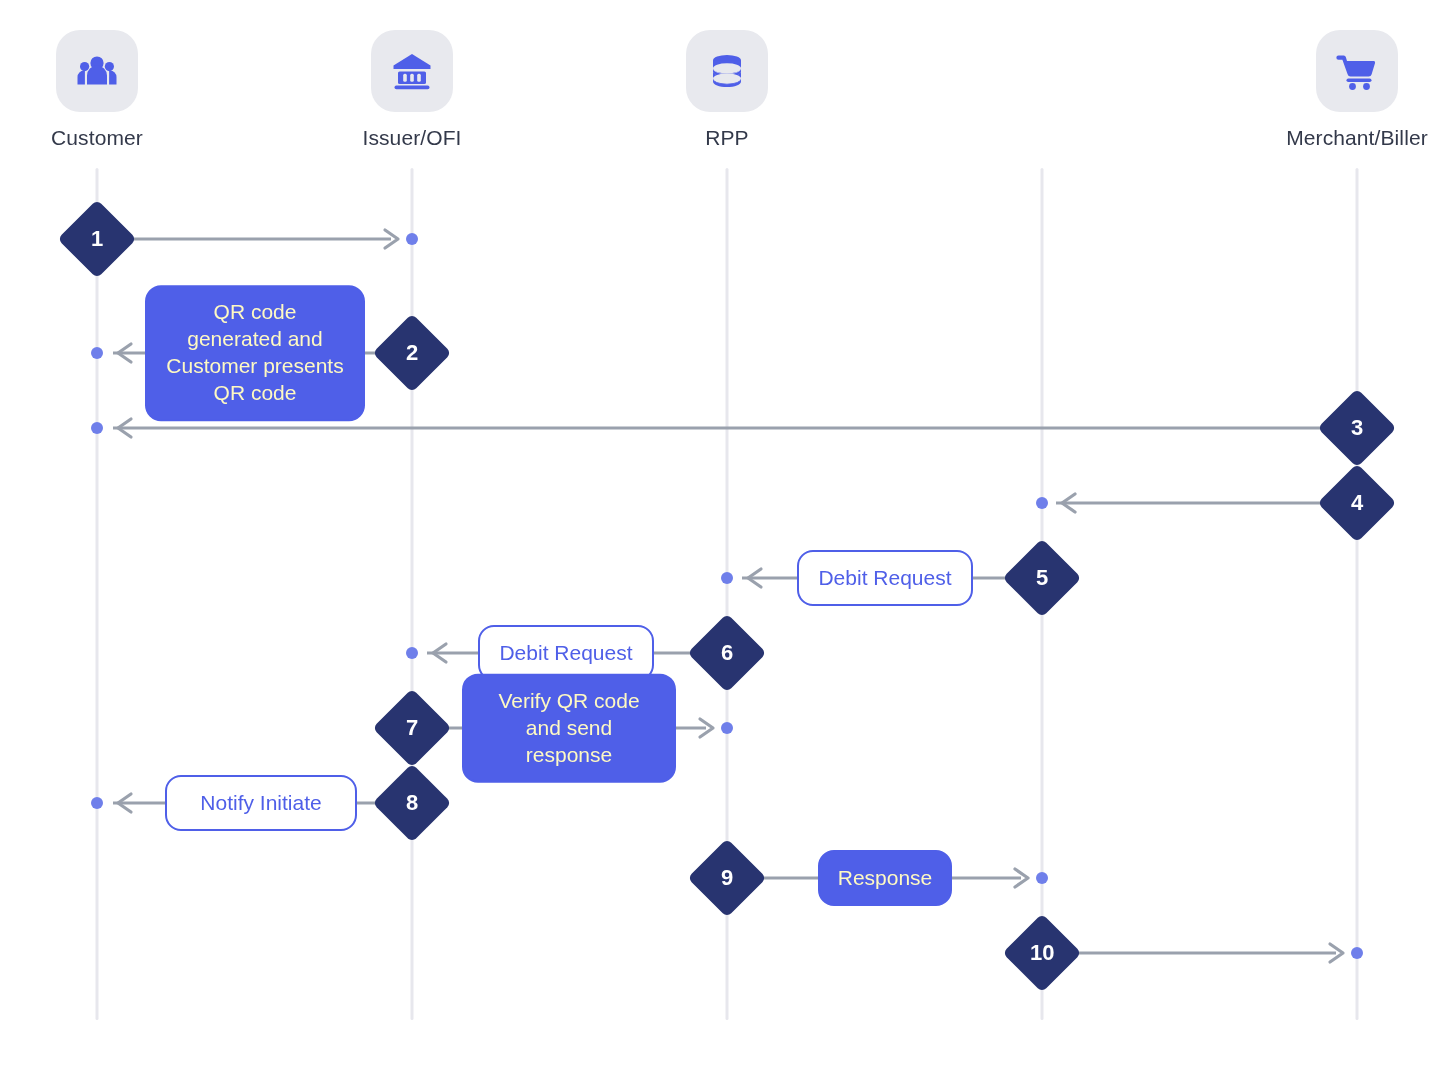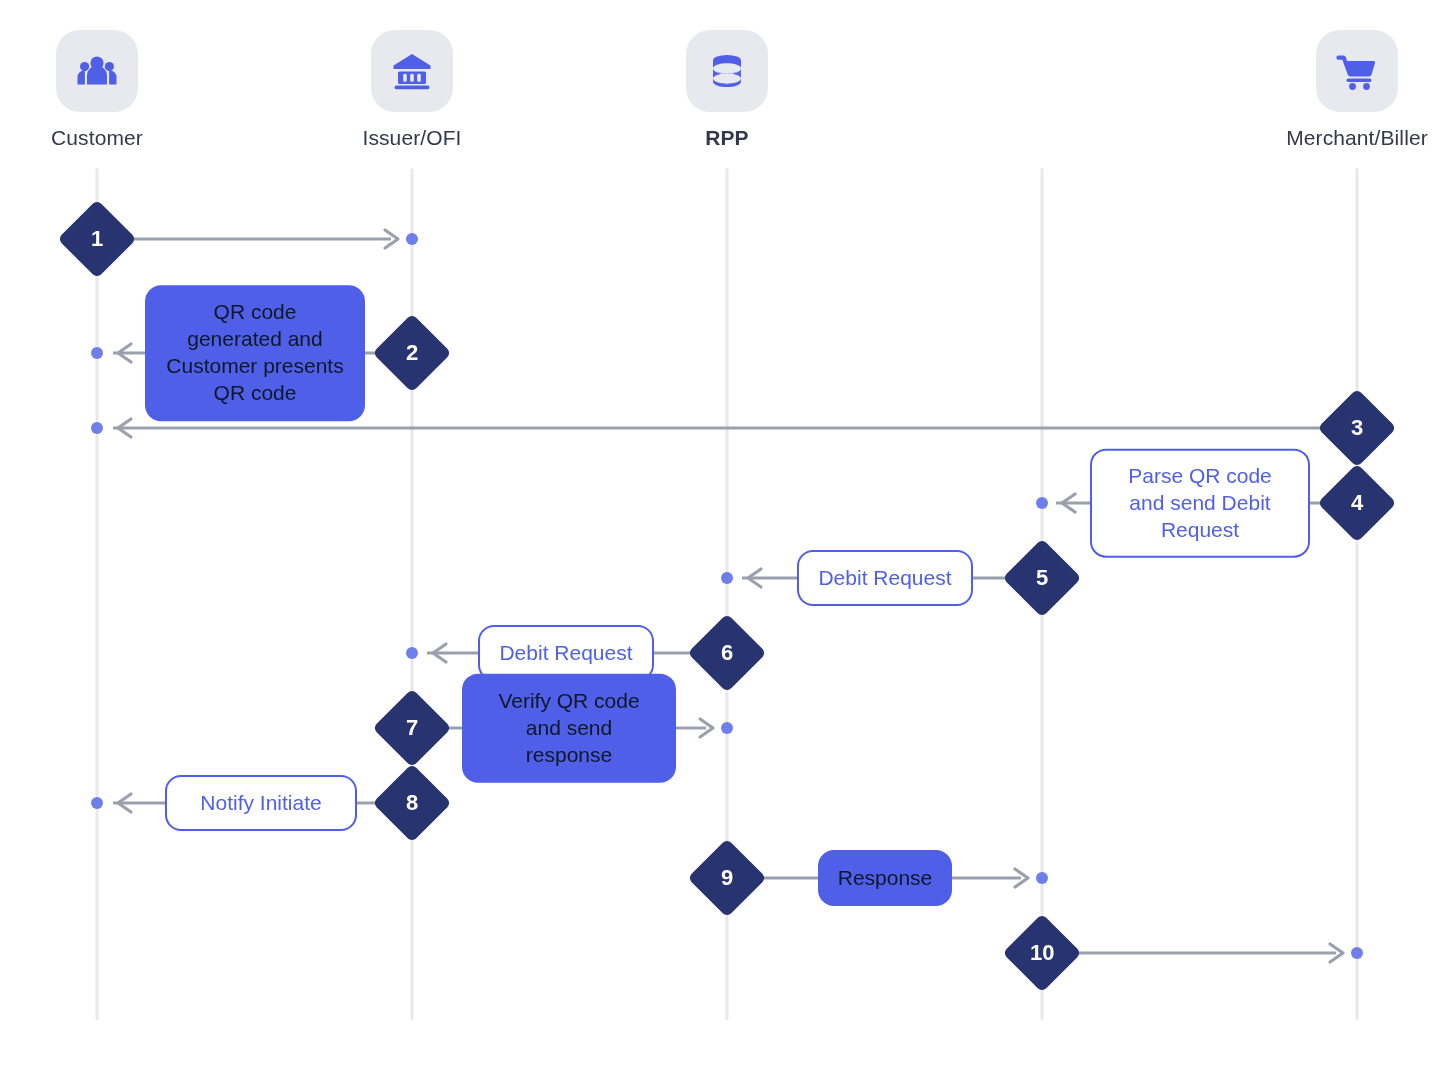--- a/index.html
+++ b/index.html
@@ -109,21 +109,21 @@
     line-height: 1.28;
   }
   .box.outline {
     background: #ffffff;
     border: 2.5px solid #4f5fe8;
     color: #4f5fe8;
   }
   .box.filled {
     background: #4f5fe8;
     border: 2.5px solid #4f5fe8;
-    color: #0f172a;
+    color: #fef9c3;
   }
 </style>
 </head>
 <body>
 
 <div id="diagram">
     <div class="actor" style="left: 97px; top: 30px;">
       <div class="actor-icon">
         <svg width="42" height="42" viewBox="0 0 42 42">
           <circle cx="21" cy="13" r="6.6" fill="#4f5fe8"></circle>
@@ -144,21 +144,21 @@
           <rect x="7" y="21.5" width="28" height="12.5" rx="1.6" fill="#4f5fe8"></rect>
           <rect x="12.2" y="23.8" width="3.6" height="8" rx="1.5" fill="#e8e9ee"></rect>
           <rect x="19.2" y="23.8" width="3.6" height="8" rx="1.5" fill="#e8e9ee"></rect>
           <rect x="26.2" y="23.8" width="3.6" height="8" rx="1.5" fill="#e8e9ee"></rect>
           <rect x="3.5" y="35.6" width="35" height="3.6" rx="1.8" fill="#4f5fe8"></rect>
         </svg>
       </div>
       <div class="actor-label">Issuer/OFI</div>
     </div>
     <div class="lifeline" style="left: 412px; top: 168px; height: 852px;"></div>
-    <div class="actor" style="left: 727px; top: 30px; font-weight: bold;">
+    <div class="actor" style="left: 727px; top: 30px;">
       <div class="actor-icon">
         <svg width="40" height="40" viewBox="0 0 40 40">
           <ellipse cx="20" cy="9.5" rx="14" ry="5.6" fill="#4f5fe8"></ellipse>
           <path d="M6 9.5 v7.6 c0 3.1 6.3 5.6 14 5.6 s14-2.5 14-5.6 V9.5 z" fill="#4f5fe8"></path>
           <path d="M6 20.2 v7.6 c0 3.1 6.3 5.6 14 5.6 s14-2.5 14-5.6 v-7.6 c0 3.1-6.3 5.6-14 5.6 s-14-2.5-14-5.6 z" fill="#4f5fe8"></path>
           <ellipse cx="20" cy="17.4" rx="14" ry="5.1" fill="#e8e9ee"></ellipse>
           <path d="M6 17.4 v3.0 c0 3.1 6.3 5.6 14 5.6 s14-2.5 14-5.6 v-3.0 c0 3.1-6.3 5.6-14 5.6 s-14-2.5-14-5.6 z" fill="#4f5fe8"></path>
           <ellipse cx="20" cy="27.6" rx="14" ry="5.1" fill="#e8e9ee"></ellipse>
           <path d="M6 27.6 v2.8 c0 3.1 6.3 5.6 14 5.6 s14-2.5 14-5.6 v-2.8 c0 3.1-6.3 5.6-14 5.6 s-14-2.5-14-5.6 z" fill="#4f5fe8"></path>
         </svg>
@@ -210,21 +210,20 @@
     <div class="step" style="left: 1357px; top: 428px;">
       <span>3</span>
     </div>
     <div class="msg-line" style="left: 1056px; width: 278px; top: 503px;"></div>
     <div class="arrowhead" style="left: 1068px; top: 503px;">
       <svg width="26" height="26" viewBox="0 0 26 26">
         <path d="M20 4 L7 13 L20 22" fill="none" stroke="#9aa1ad" stroke-width="3.2" stroke-linecap="round" stroke-linejoin="round"></path>
       </svg>
     </div>
     <div class="dot" style="left: 1042px; top: 503px;"></div>
-    <div class="box outline" style="left: 1200px; top: 503px; width: 220px; min-height: 88px;">Parse QR code and send Debit Request</div>
     <div class="step" style="left: 1357px; top: 503px;">
       <span>4</span>
     </div>
     <div class="msg-line" style="left: 742px; width: 278px; top: 578px;"></div>
     <div class="arrowhead" style="left: 754px; top: 578px;">
       <svg width="26" height="26" viewBox="0 0 26 26">
         <path d="M20 4 L7 13 L20 22" fill="none" stroke="#9aa1ad" stroke-width="3.2" stroke-linecap="round" stroke-linejoin="round"></path>
       </svg>
     </div>
     <div class="dot" style="left: 727px; top: 578px;"></div>

